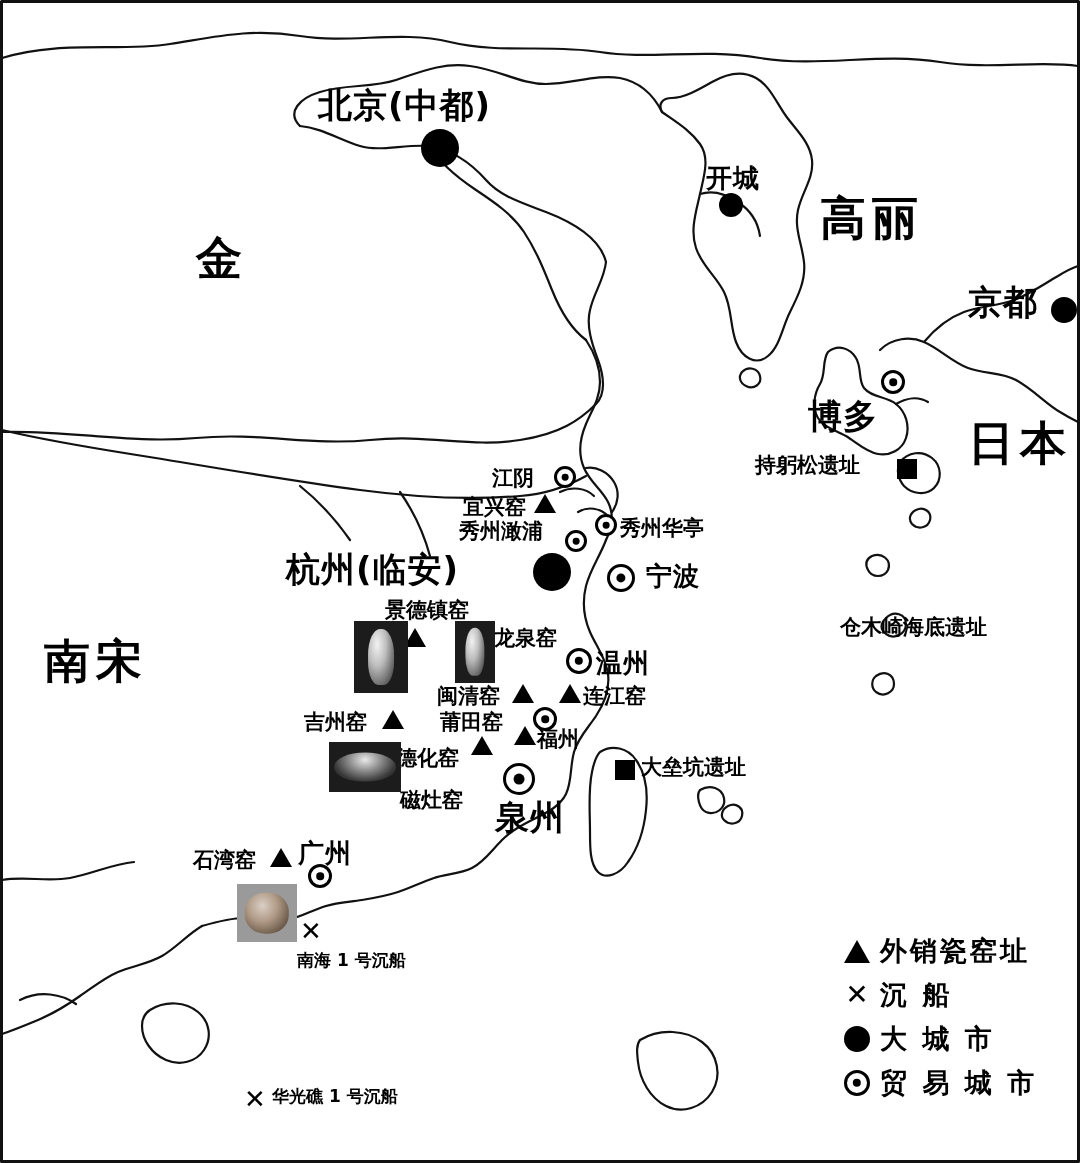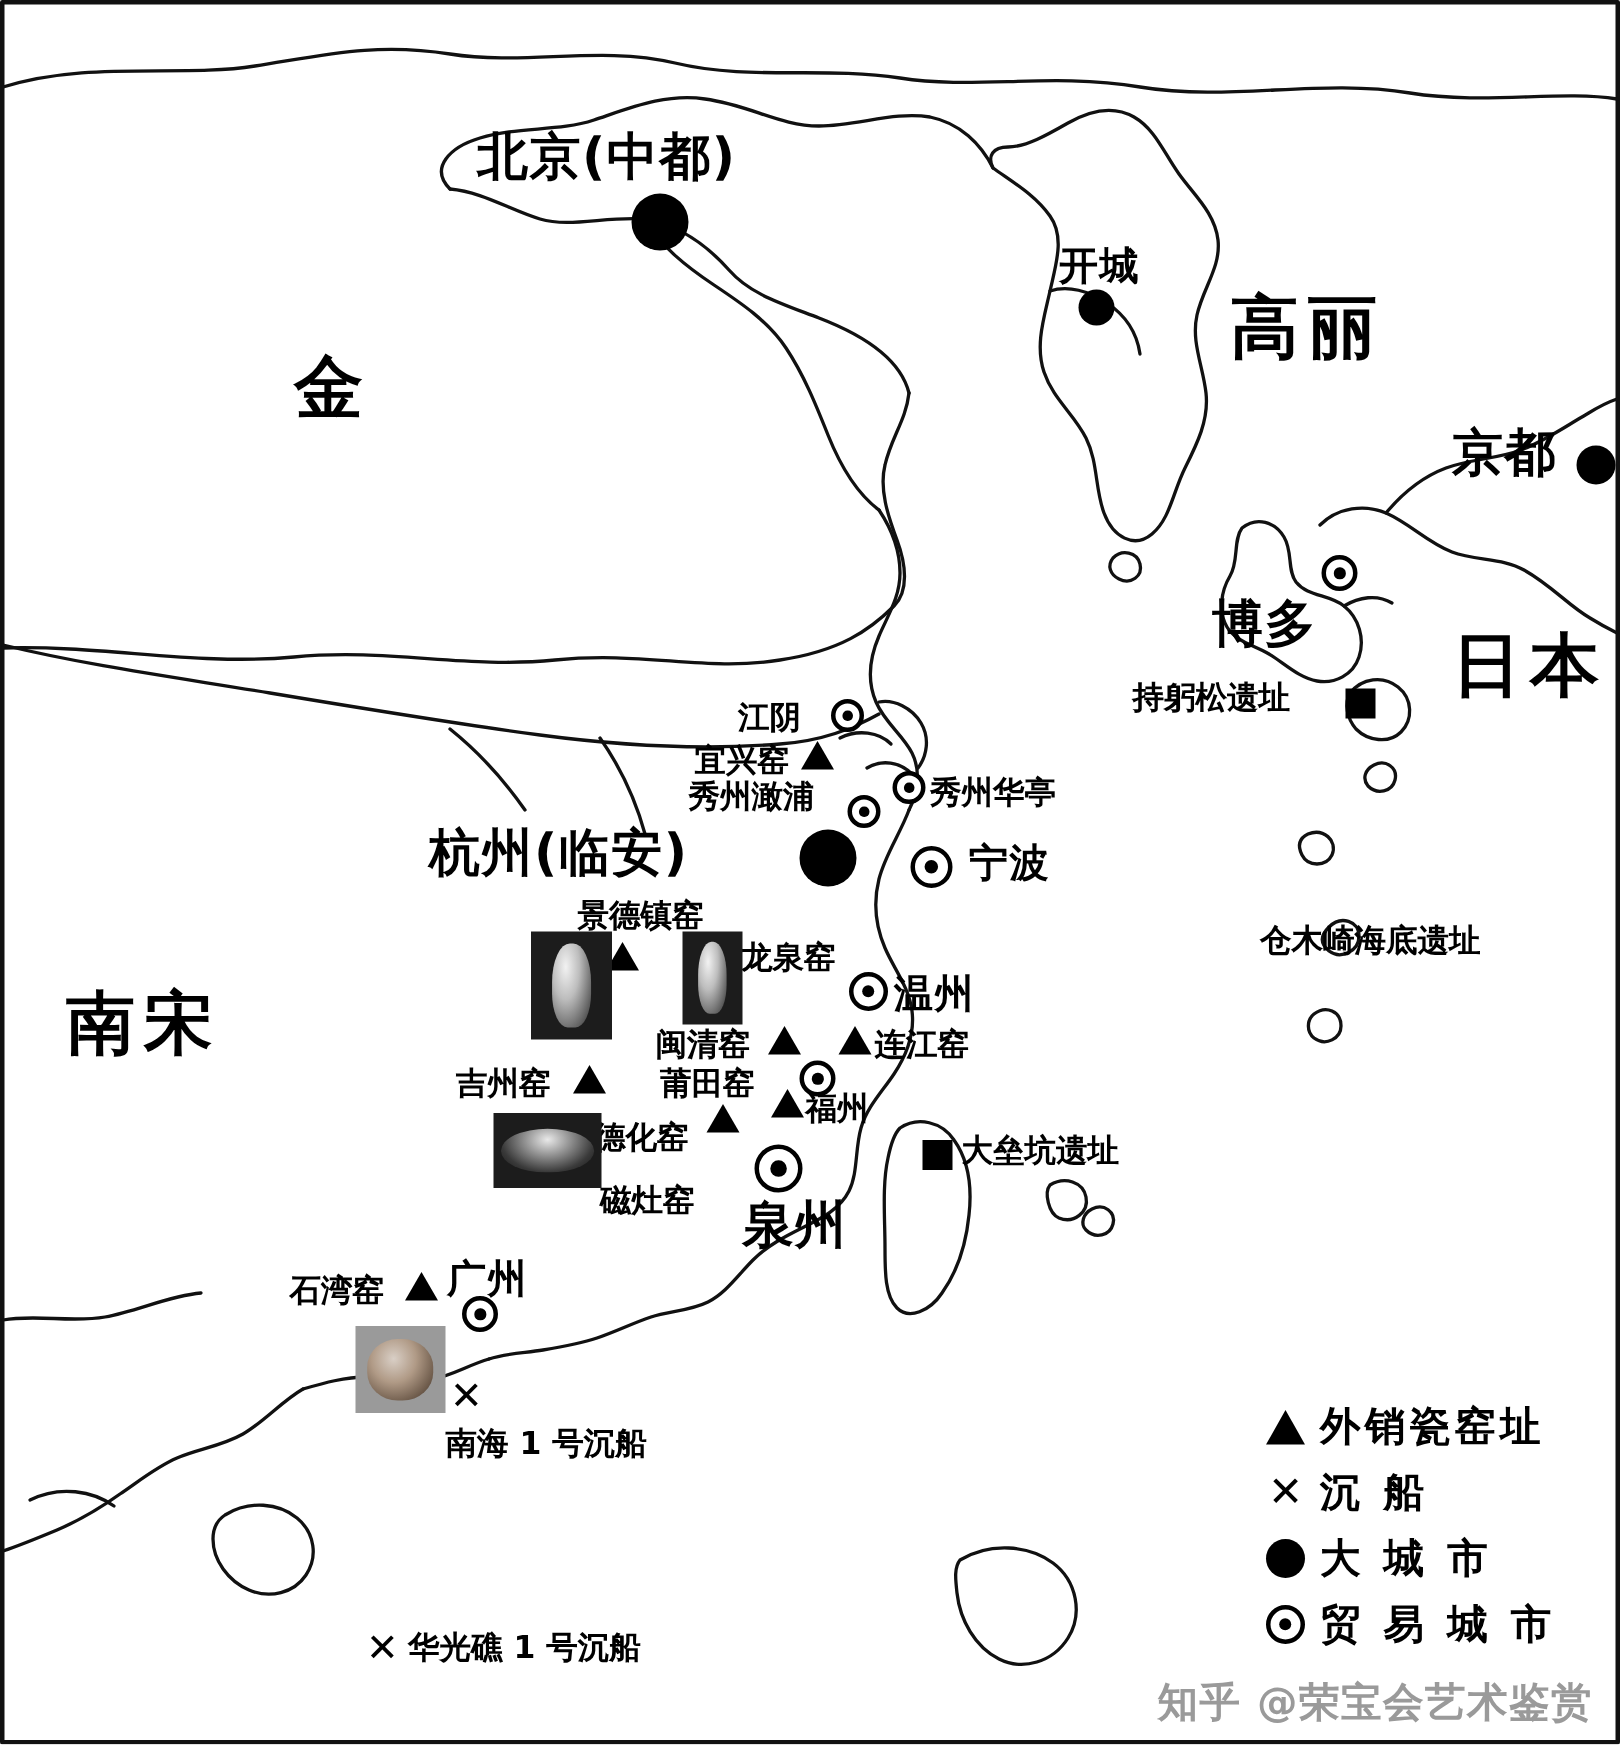--- a/index.html
+++ b/index.html
@@ -48,21 +48,21 @@
     font-size: 21px;
     letter-spacing: 0px;
     font-weight: 700;
   }
   .lbl-site {
     font-size: 21px;
     letter-spacing: 0px;
     font-weight: 700;
   }
   .lbl-wreck {
-    font-size: 21px;
+    font-size: 17px;
     font-weight: 700;
   }
   
   .sym {
     position: absolute;
   }
   .sym-dot {
     border-radius: 50%;
     background: #000;
   }
@@ -226,21 +226,21 @@
 
       <path d="M640,1040 C660,1028 686,1030 702,1042 C718,1054 722,1076 712,1092 C702,1108 682,1114 666,1106 C650,1098 640,1080 638,1062 C637,1053 636,1045 640,1040 Z"></path>
       <path d="M700,790 C710,784 722,788 724,798 C726,808 716,816 706,812 C699,809 696,795 700,790 Z"></path>
       <path d="M728,806 C736,802 744,808 742,816 C740,824 730,826 724,820 C720,816 722,809 728,806 Z"></path>
     </g>
   </svg>
 
   <div class="lbl lbl-region" style="left:196px; top:235px;">金</div>
   <div class="lbl lbl-region" style="left:820px; top:195px;">高丽</div>
   <div class="lbl lbl-region" style="left:968px; top:420px;">日本</div>
-  <div class="lbl lbl-region" style="left:44px; top:659px;">南宋</div>
+  <div class="lbl lbl-region" style="left:44px; top:638px;">南宋</div>
 
   <div class="lbl lbl-bigcity" style="left:318px; top:88px;">北京(中都)</div>
   <div class="sym sym-dot" style="left:421px; top:129px; width:38px; height:38px;"></div>
 
   <div class="lbl lbl-city" style="left:706px; top:165px;">开城</div>
   <div class="sym sym-dot" style="left:719px; top:193px; width:24px; height:24px;"></div>
 
   <div class="lbl lbl-bigcity" style="left:968px; top:285px;">京都</div>
   <div class="sym sym-dot" style="left:1051px; top:297px; width:26px; height:26px;"></div>
 
@@ -350,15 +350,14 @@
       <div class="legend-text">大 城 市</div>
     </div>
     <div class="legend-row">
       <div class="legend-sym">
         <div class="sym-ring" style="position:relative;width:26px;height:26px;"></div>
       </div>
       <div class="legend-text">贸 易 城 市</div>
     </div>
   </div>
 
-  <div id="watermark">知乎 @荣宝会艺术鉴赏</div>
 
 </div>
 
 </body></html>

